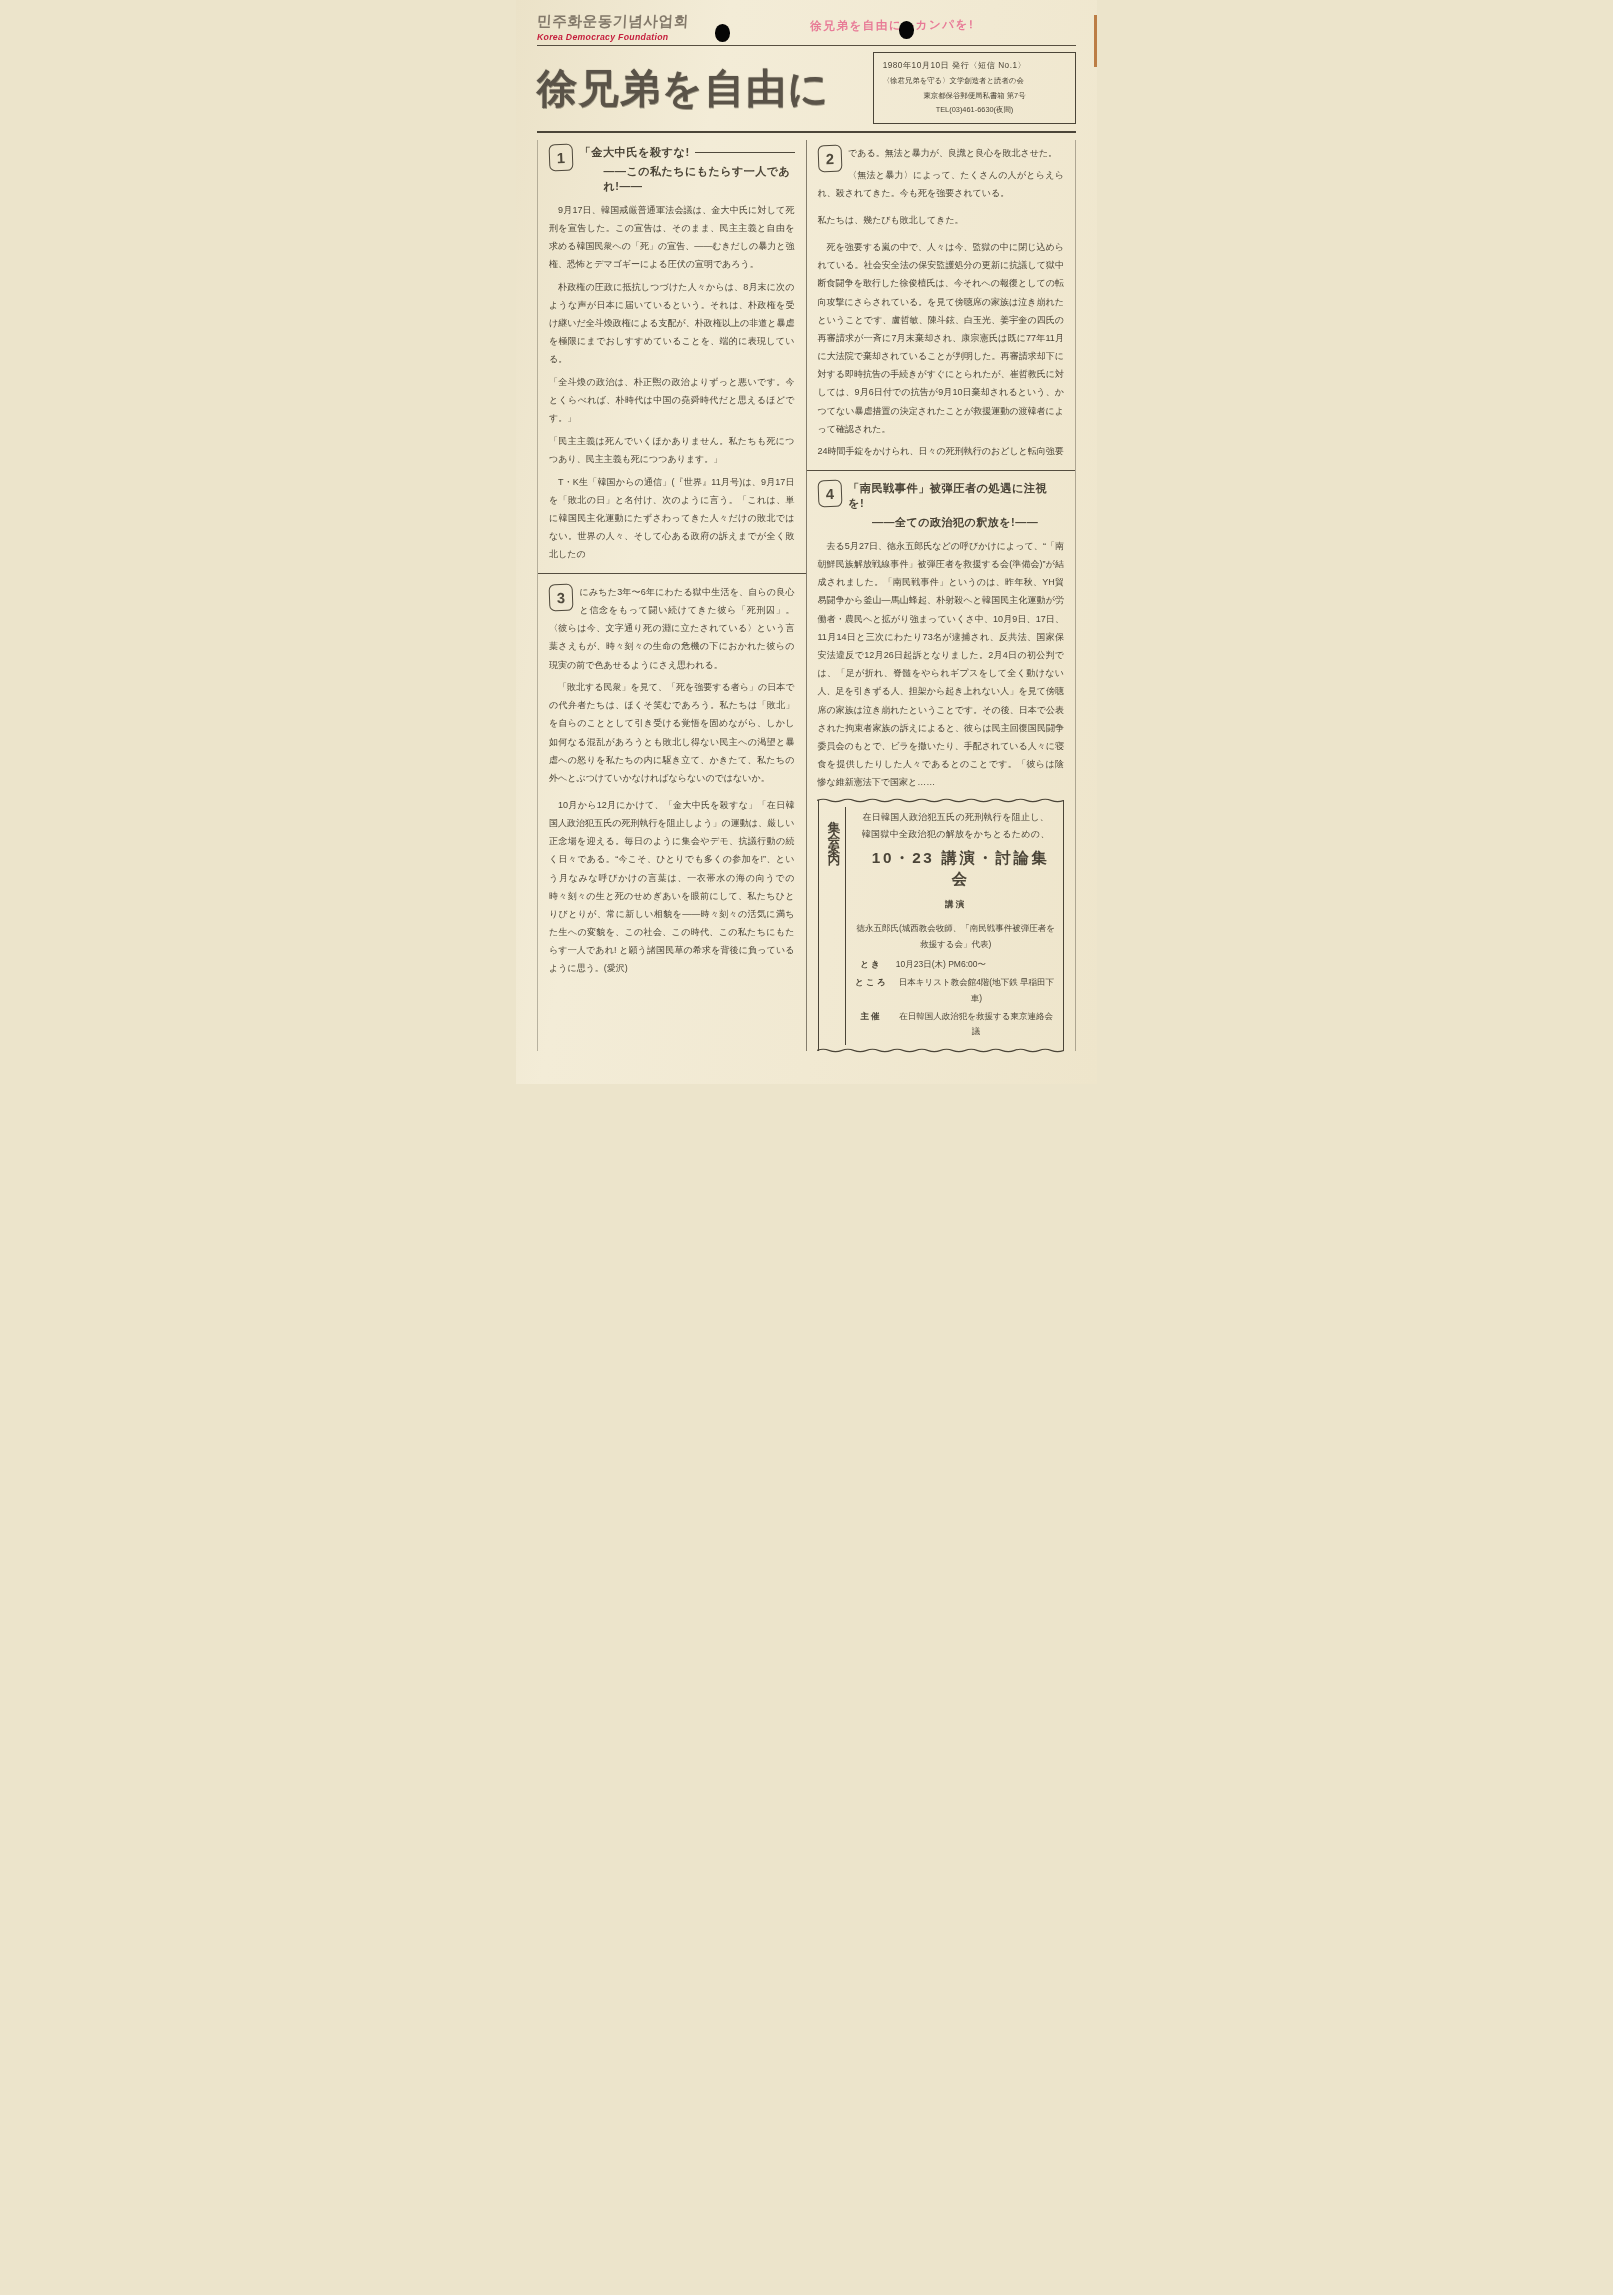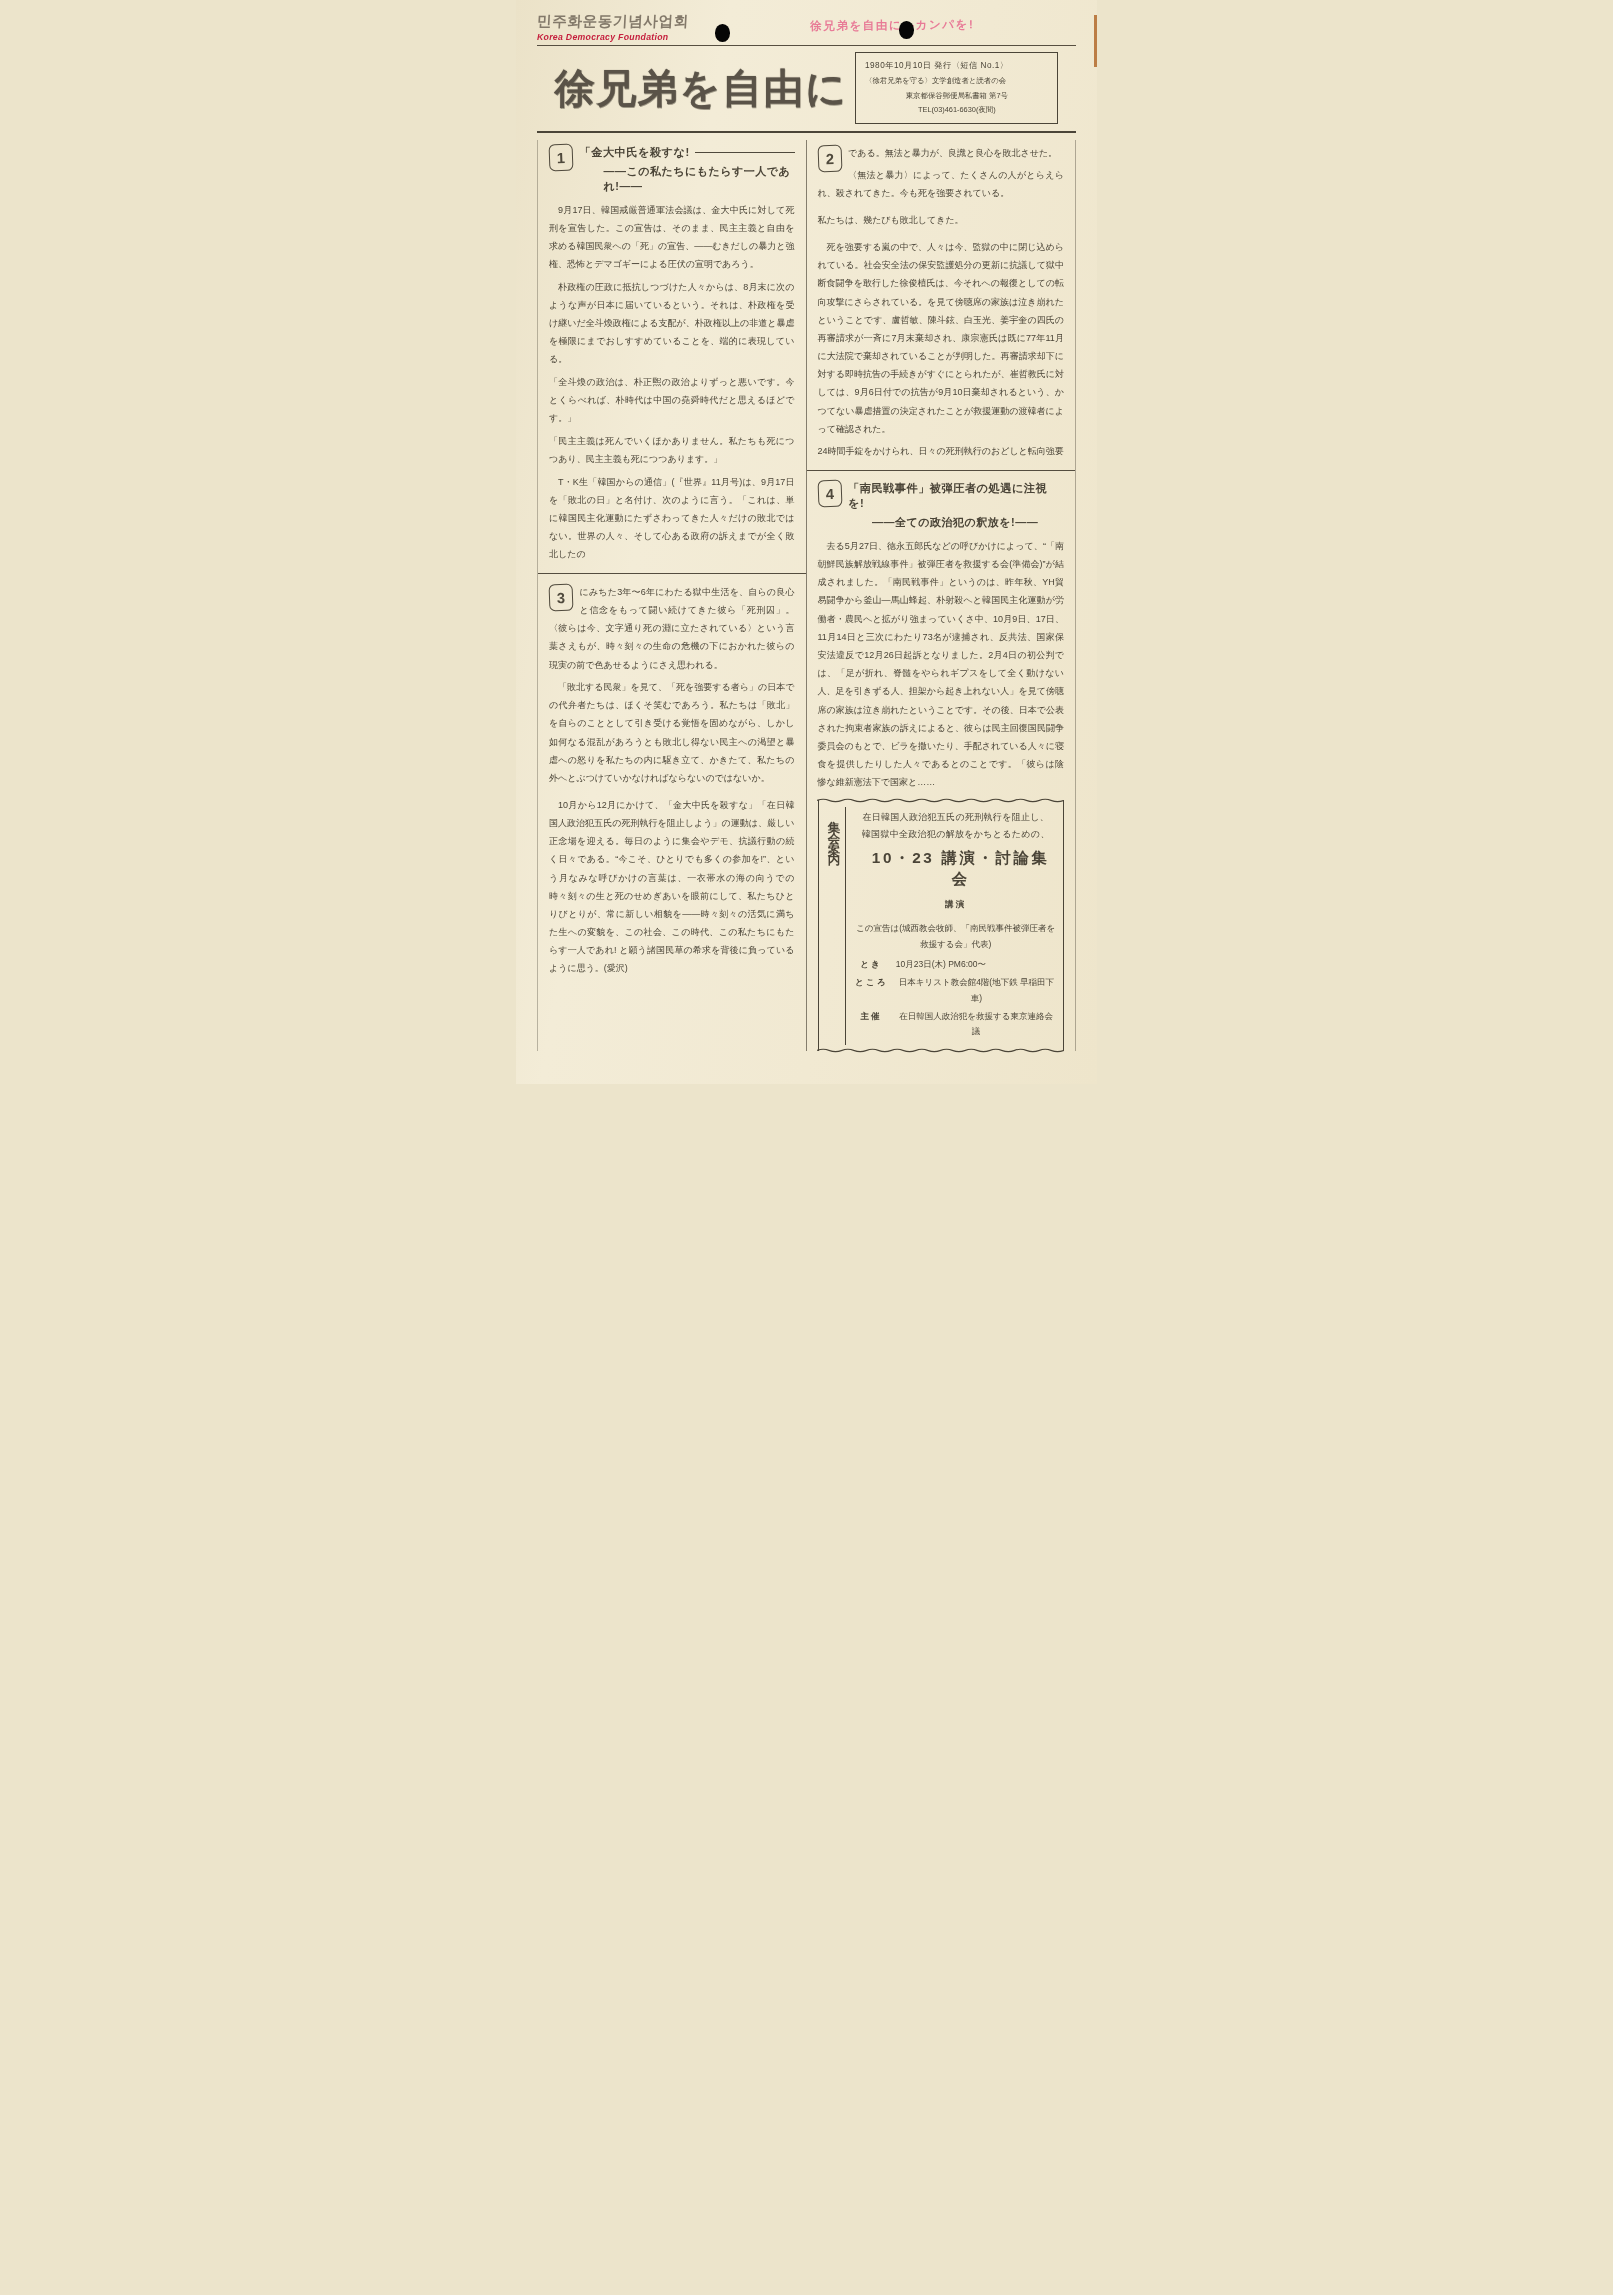--- a/index.html
+++ b/index.html
@@ -20,21 +20,21 @@
 
   
   .top-header{display:flex;align-items:flex-start;}
   .logo-block{width:32%;min-width:136px;}
   .logo-korean{font-weight:bold;font-size:14.7px;color:#83796a;letter-spacing:0.5px;transform:skewX(-3deg);}
   .logo-english{font-weight:bold;font-style:italic;font-size:8.7px;color:#c5203e;margin-top:1.1px;letter-spacing:0.3px;}
   .pink-note{flex:1;text-align:center;color:#e87b97;font-size:11.5px;font-weight:bold;letter-spacing:1.6px;transform:rotate(-.6deg);margin-top:5.5px;}
 
   
   .masthead{margin-top:3.3px;border-top:1.6px solid #574f41;border-bottom:2.2px solid #4b4538;
-    display:flex;justify-content:center;align-items:center;padding:5.5px 0 6.5px 0;gap:7.6px;}
+    display:flex;justify-content:space-between;align-items:center;padding:5.5px 0 6.5px 0;gap:7.6px;}
   .newsletter-title{margin:0;font-size:40px;line-height:1.05;font-weight:900;color:#5a5348;
     letter-spacing:1.6px;text-shadow:0.5px 0.5px 0 rgba(99,92,78,.55),0 0 1.1px rgba(80,74,62,.6);white-space:nowrap;}
   .issue-box{border:1.6px solid #4b4538;padding:5.5px 8.7px;width:203px;box-sizing:border-box;
     font-size:7.4px;line-height:1.95;color:#4a4437;flex-shrink:0;}
   .issue-box .l1{font-size:8.2px;letter-spacing:0.5px;}
   .issue-box .l3,.issue-box .l4{text-align:center;}
 
   
   .columns{display:flex;margin-top:7.6px;}
   .col{width:50%;box-sizing:border-box;padding:3.3px 11px 0 11px;}
@@ -160,21 +160,21 @@
           <path d="M0 5 Q7.5 0 15 5 T30 5 T45 5 T60 5 T75 5 T90 5 T105 5 T120 5 T135 5 T150 5 T165 5 T180 5 T195 5 T210 5 T225 5 T240 5 T255 5 T270 5 T285 5 T300 5"></path>
         </svg>
         <div class="box-inner">
           <div class="side-label">集会案内</div>
           <div class="box-content">
             <div class="intro">在日韓国人政治犯五氏の死刑執行を阻止し、</div>
             <div class="intro">韓国獄中全政治犯の解放をかちとるための、</div>
             <div class="event-title">10・23 講演・討論集会</div>
             <div class="brow speaker">
               <span class="lbl">講演</span>
-              <span class="val">この宣告は(城西教会牧師、「南民戦事件被弾圧者を救援する会」代表)</span>
+              <span class="val">徳永五郎氏(城西教会牧師、「南民戦事件被弾圧者を救援する会」代表)</span>
             </div>
             <div class="brow">
               <span class="lbl">とき</span>
               <span class="val">10月23日(木)  PM6:00〜</span>
             </div>
             <div class="brow">
               <span class="lbl">ところ</span>
               <span class="val">日本キリスト教会館4階(地下鉄 早稲田下車)</span>
             </div>
             <div class="brow">

